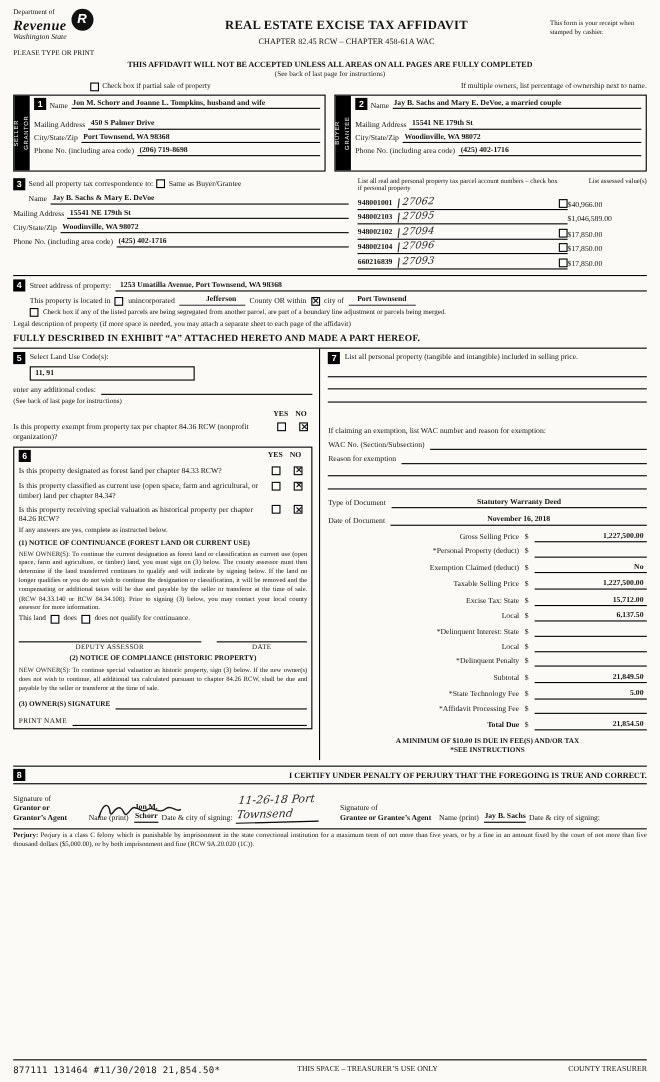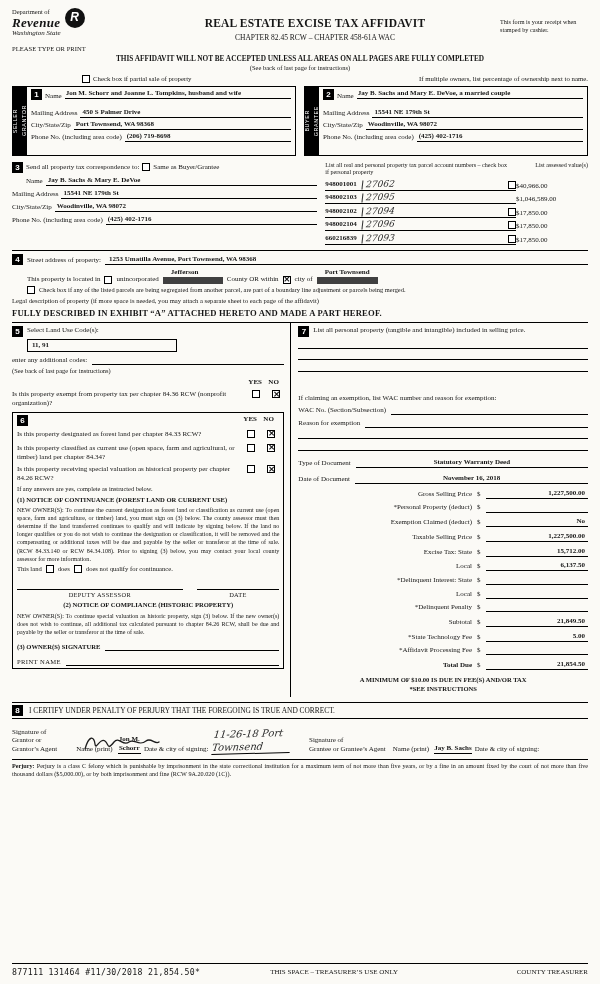--- a/index.html
+++ b/index.html
@@ -59,21 +59,21 @@
 .parcel-row{display:flex;align-items:flex-end;margin-top:2.5px}
 .parcel-line{flex:1;border-bottom:1px solid #000;display:flex;align-items:flex-end;gap:5px;padding-bottom:1px}
 .parcel-num{font-weight:bold}
 .parcel-val{width:72px;text-align:left}
 .hw{font-family:"DejaVu Serif",serif;font-style:italic;font-size:9px;color:#2b2b2b;
   display:inline-block;transform:skewX(-8deg) rotate(-1.5deg)}
 .parcel-hw{border-left:1px solid #2b2b2b;padding-left:3px;line-height:1}
 
 .s4{margin-top:5px;border-top:1px solid #000;padding-top:3px;display:flex;flex-direction:column;gap:2.5px}
 .s4-row{display:flex;gap:4px;align-items:flex-end;flex-wrap:nowrap}
-.vinline{border-bottom:7px solid #404040;font-weight:bold;padding:0 8px;min-width:60px;text-align:left}
+.vinline{border-bottom:1px solid #404040;font-weight:bold;padding:0 8px;min-width:60px;text-align:right}
 .s4-seg{display:flex;gap:4px;align-items:flex-start;font-size:6.4px}
 .legal-lab{font-size:6.6px}
 .legal-val{font-weight:bold;font-size:8.6px;letter-spacing:.2px}
 
 .cols{display:flex;margin-top:3px;border-top:1px solid #000}
 .col-left{width:48.5%;border-right:1px solid #000;padding:3px 6px 3px 0;display:flex;flex-direction:column;gap:2px}
 .col-right{flex:1;padding:3px 0 3px 7px;display:flex;flex-direction:column;gap:2px}
 .srow{display:flex;gap:4px;align-items:flex-start}
 .codes-box{border:1px solid #000;width:150px;min-height:12px;font-weight:bold;padding:1px 4px;margin-left:15px}
 .yn-head{display:flex;justify-content:flex-end;font-weight:bold;gap:4px}
@@ -91,26 +91,26 @@
 .lab-line-row{display:flex;gap:5px;align-items:flex-end;margin-top:4px}
 
 .money-row{display:flex;align-items:flex-end;margin-top:2.6px}
 .money-label{flex:1;text-align:right;padding-right:5px}
 .money-dollar{width:9px}
 .money-value{width:102px;text-align:right;border-bottom:1px solid #000;font-weight:bold;padding:0 3px 0 0;min-height:8.5px}
 .min-note{text-align:center;font-weight:bold;font-size:6.6px;margin-top:4px;line-height:1.35}
 
 .s8-head{display:flex;align-items:center;border-top:1px solid #000;border-bottom:1px solid #000;
   padding:2px 0;margin-top:5px;gap:6px}
-.s8-certify{flex:1;text-align:left;font-weight:normal;font-size:7.4px}
+.s8-certify{flex:1;text-align:right;font-weight:bold;font-size:7.4px}
 .s8-cols{display:flex;gap:18px;margin-top:4px}
 .s8-col{flex:1;display:flex;flex-direction:row;gap:3px}
 .sig-row{display:flex;align-items:flex-end;gap:4px;min-height:22px}
 .sig-lab{line-height:1.25}
-.sig-lab .l2{font-weight:normal}
+.sig-lab .l2{font-weight:bold}
 .sigsvg{position:relative;flex:1;border-bottom:1px solid #000;height:20px}
 .sigsvg svg{position:absolute;left:8px;bottom:-2px}
 .hw-date{font-size:10px}
 
 .perjury{border-top:1px solid #000;margin-top:5px;padding-top:2px;font-size:6.2px;text-align:justify;line-height:1.35}
 .spacer{flex:1}
 
 .footer{border-top:1px solid #000;display:flex;align-items:flex-start;padding-top:3px;gap:8px}
 .stamp{font-family:"DejaVu Sans Mono",monospace;font-size:8.2px;letter-spacing:.3px;white-space:nowrap}
 .tre-space{flex:1;text-align:center;font-size:7px;padding-top:1px}

